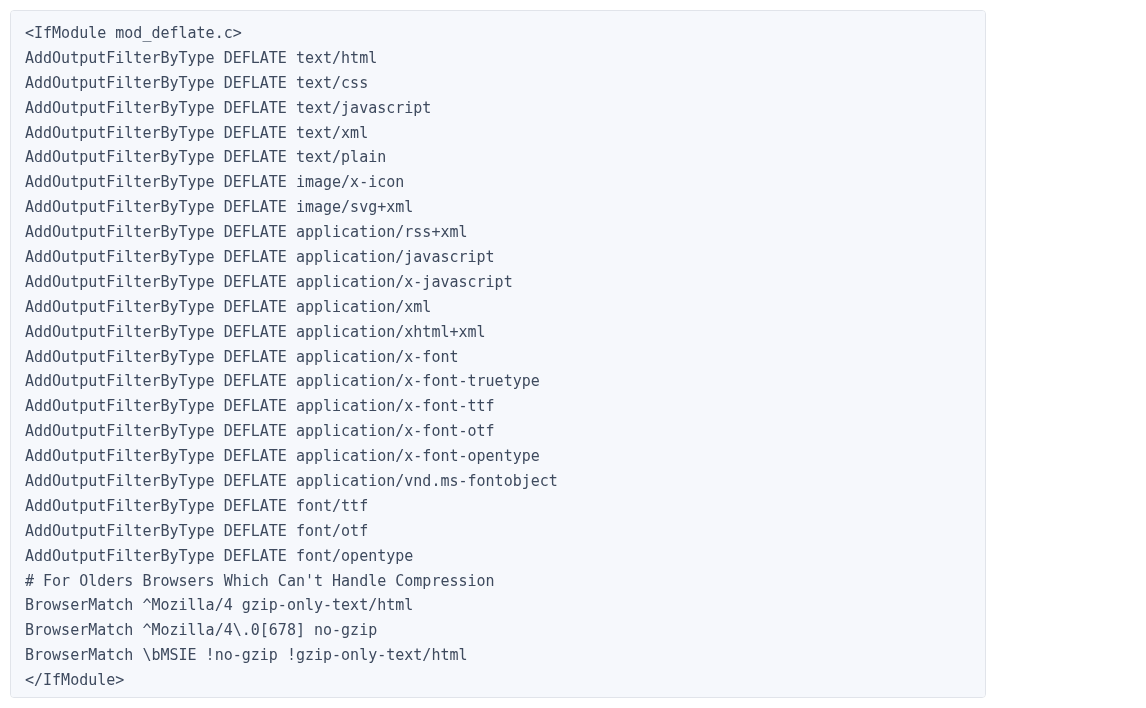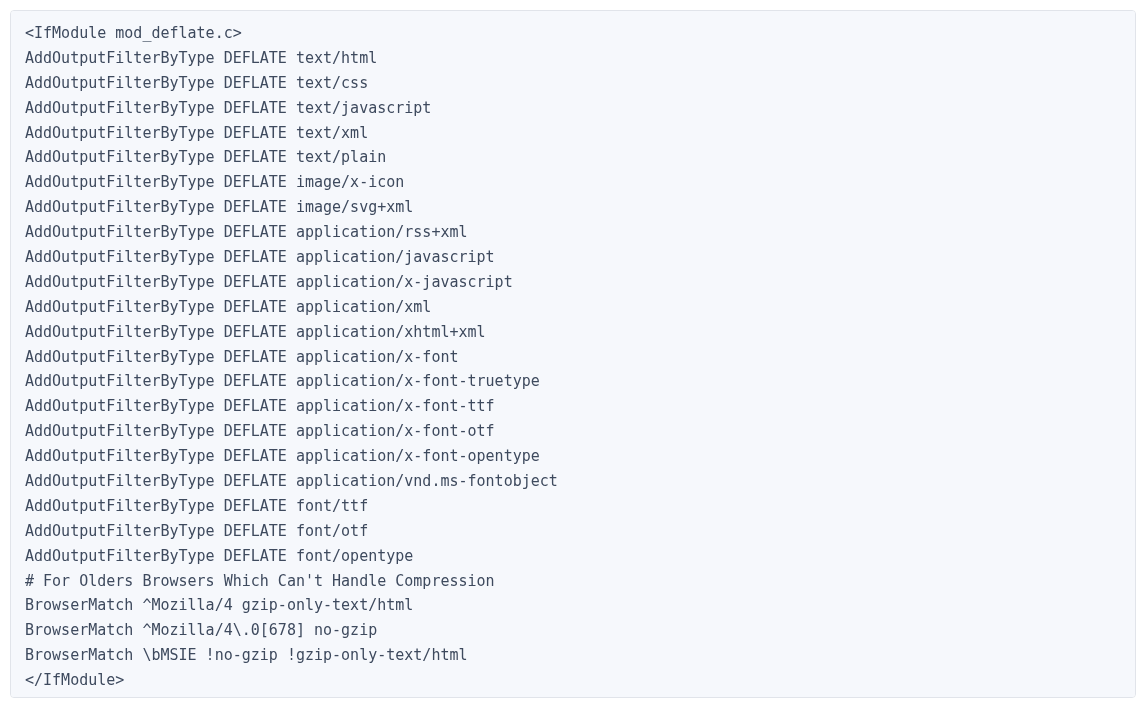--- a/index.html
+++ b/index.html
@@ -15,21 +15,21 @@
     .code-block {
       background: #f6f8fc;
       border: 1px solid #e1e4ea;
       border-radius: 4px;
       padding: 10px 14px;
       font-size: 15px;
       line-height: 1.66;
       color: #3e4a5e;
       white-space: pre;
       overflow-x: auto;
-      width: 1126px;
+      width: 976px;
       height: 688px;
     }
     .code-line {
       display: block;
     }
   </style>
 </head>
 <body>
 
 <pre class="code-block"><span class="code-line">&lt;IfModule mod_deflate.c&gt;</span><span class="code-line">AddOutputFilterByType DEFLATE text/html</span><span class="code-line">AddOutputFilterByType DEFLATE text/css</span><span class="code-line">AddOutputFilterByType DEFLATE text/javascript</span><span class="code-line">AddOutputFilterByType DEFLATE text/xml</span><span class="code-line">AddOutputFilterByType DEFLATE text/plain</span><span class="code-line">AddOutputFilterByType DEFLATE image/x-icon</span><span class="code-line">AddOutputFilterByType DEFLATE image/svg+xml</span><span class="code-line">AddOutputFilterByType DEFLATE application/rss+xml</span><span class="code-line">AddOutputFilterByType DEFLATE application/javascript</span><span class="code-line">AddOutputFilterByType DEFLATE application/x-javascript</span><span class="code-line">AddOutputFilterByType DEFLATE application/xml</span><span class="code-line">AddOutputFilterByType DEFLATE application/xhtml+xml</span><span class="code-line">AddOutputFilterByType DEFLATE application/x-font</span><span class="code-line">AddOutputFilterByType DEFLATE application/x-font-truetype</span><span class="code-line">AddOutputFilterByType DEFLATE application/x-font-ttf</span><span class="code-line">AddOutputFilterByType DEFLATE application/x-font-otf</span><span class="code-line">AddOutputFilterByType DEFLATE application/x-font-opentype</span><span class="code-line">AddOutputFilterByType DEFLATE application/vnd.ms-fontobject</span><span class="code-line">AddOutputFilterByType DEFLATE font/ttf</span><span class="code-line">AddOutputFilterByType DEFLATE font/otf</span><span class="code-line">AddOutputFilterByType DEFLATE font/opentype</span><span class="code-line"># For Olders Browsers Which Can't Handle Compression</span><span class="code-line">BrowserMatch ^Mozilla/4 gzip-only-text/html</span><span class="code-line">BrowserMatch ^Mozilla/4\.0[678] no-gzip</span><span class="code-line">BrowserMatch \bMSIE !no-gzip !gzip-only-text/html</span><span class="code-line">&lt;/IfModule&gt;</span></pre>

